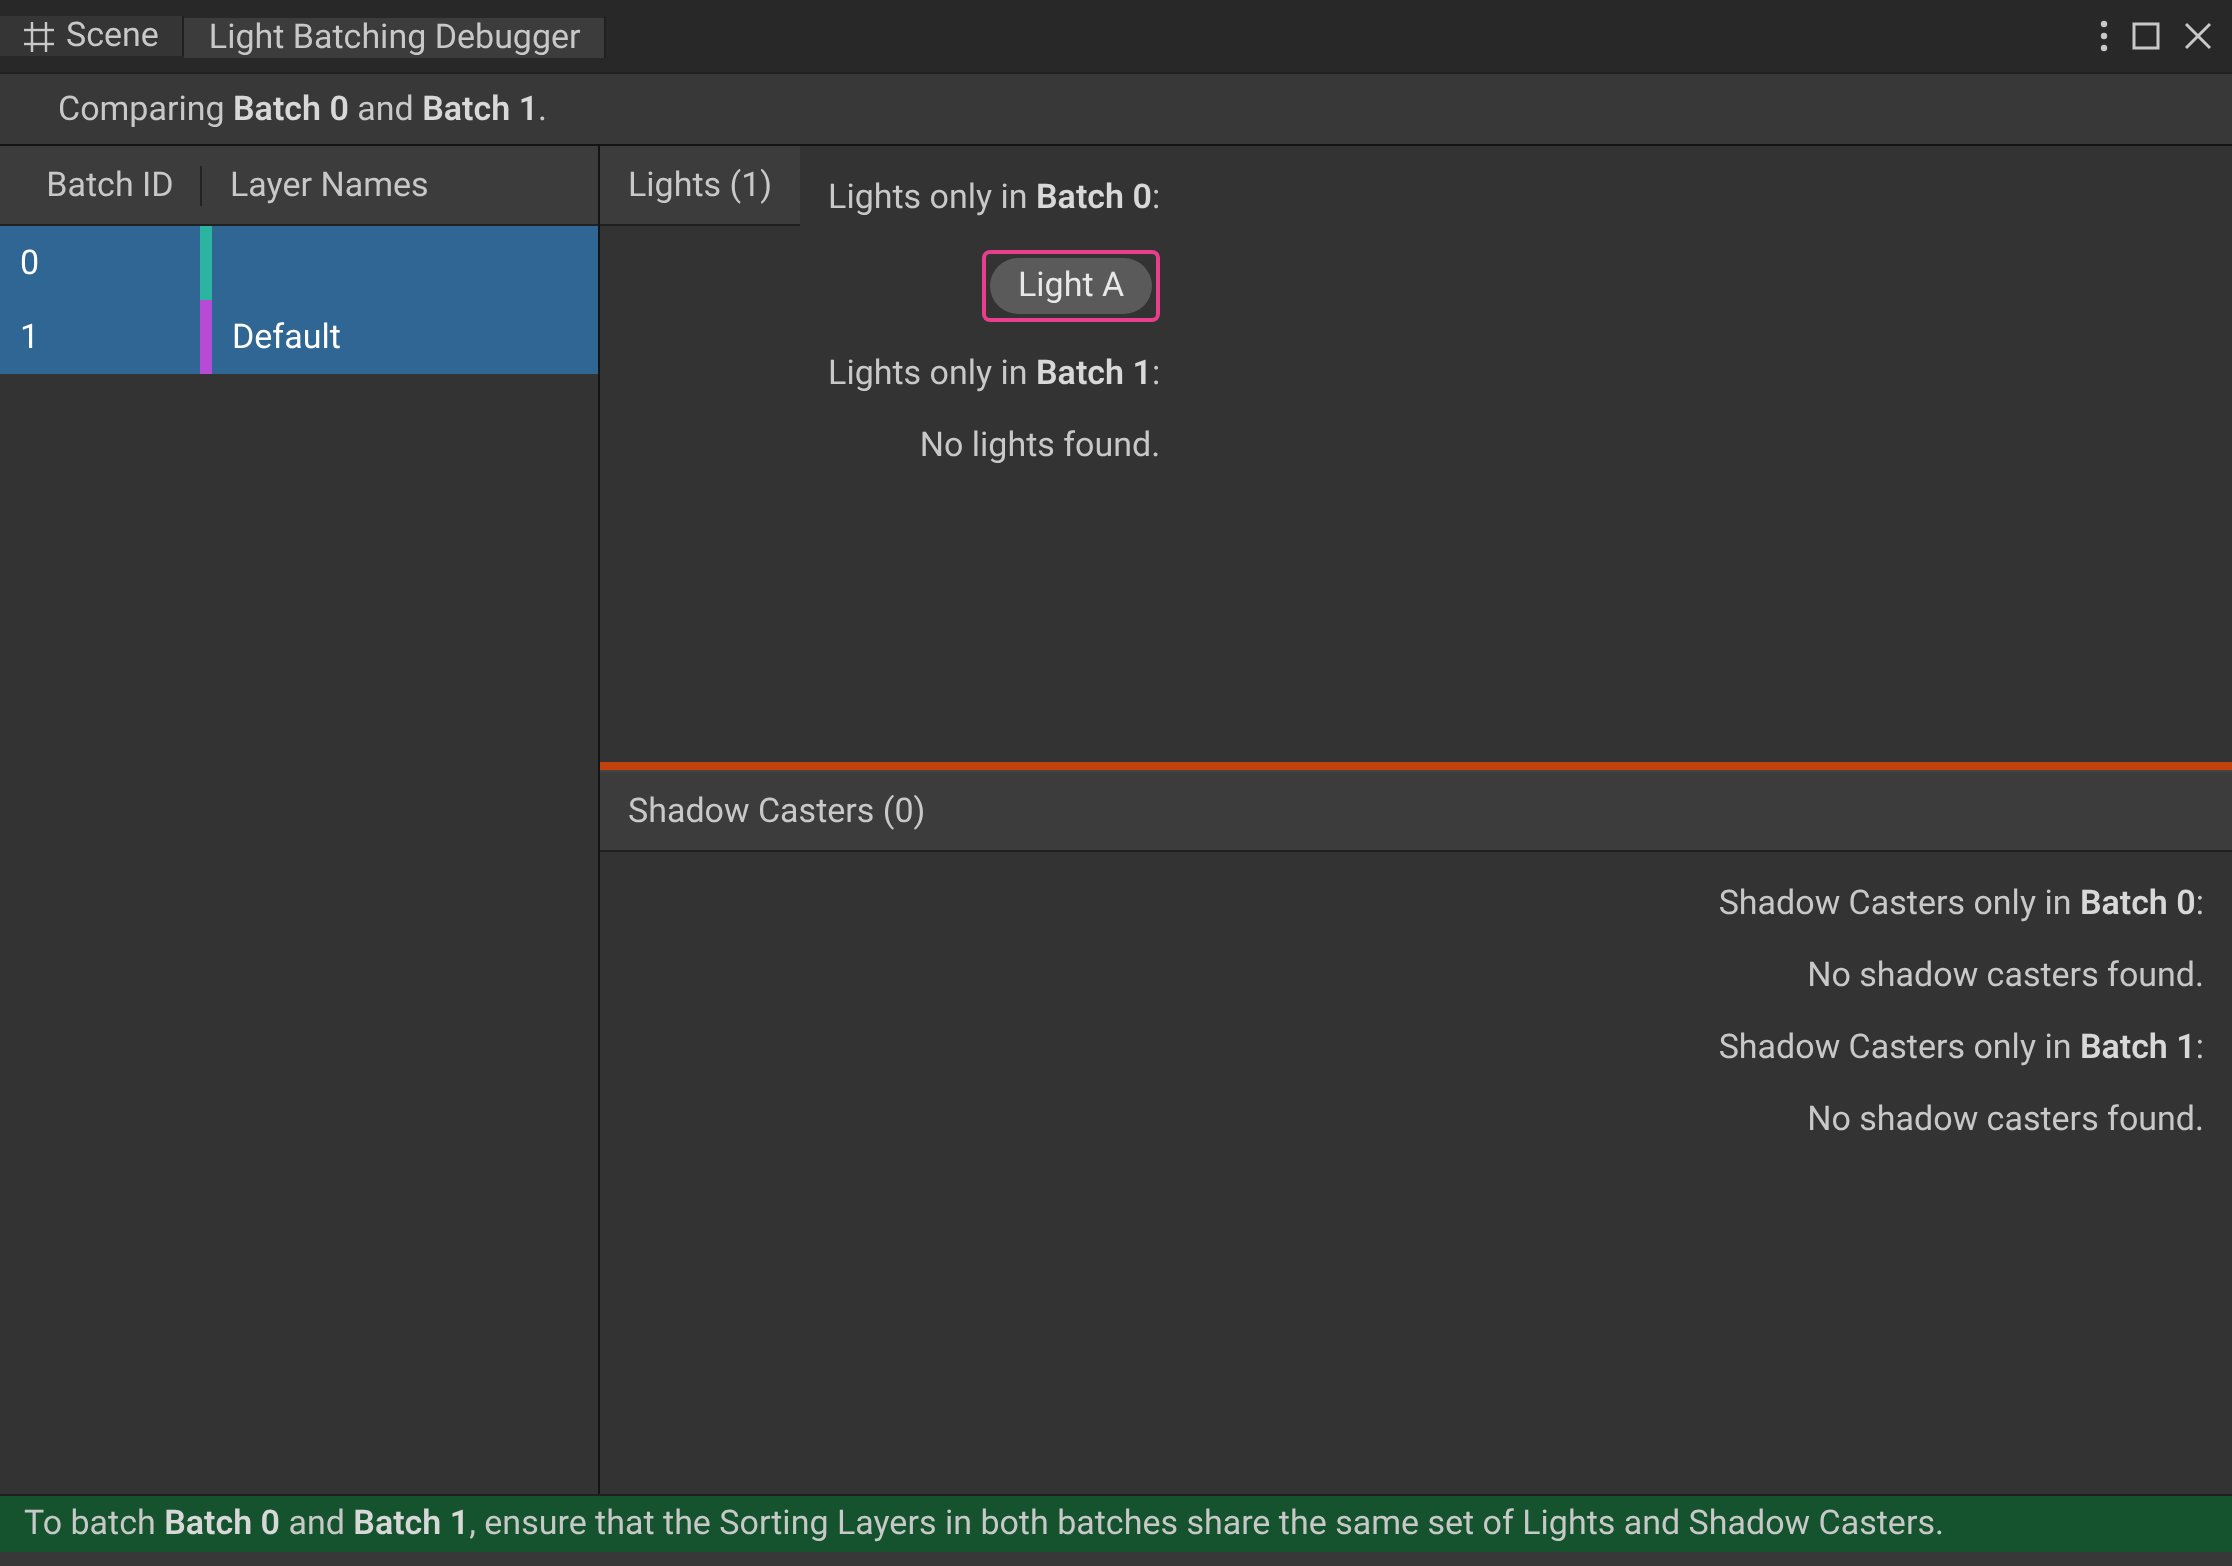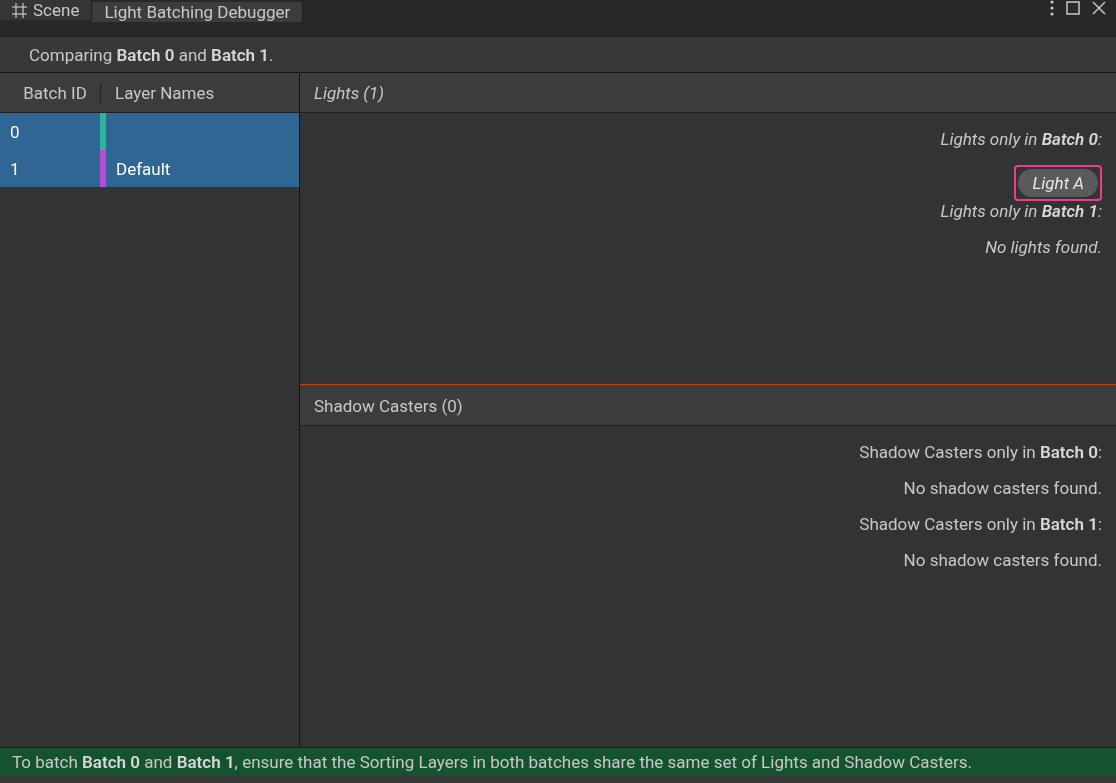--- a/index.html
+++ b/index.html
@@ -9,21 +9,21 @@
     font-family: -apple-system, BlinkMacSystemFont, "Segoe UI", Roboto, Arial, sans-serif;
     font-size: 17px;
     color: #c8c8c8;
   }
 
   
   .tabbar {
     height: 36px;
     background: #282828;
     display: flex;
-    align-items: flex-start;
+    align-items: center;
     position: relative;
   }
   .tab {
     display: flex;
     align-items: center;
     padding: 0 12px;
     background: #383838;
     border-right: 1px solid #202020;
     gap: 6px;
     cursor: pointer;
@@ -127,37 +127,37 @@
   }
   .section-body {
     padding: 16px 14px 20px 14px;
     color:#c8c8c8;
     flex-shrink:0;
     text-align:right;
   }
   .section-body p { margin-bottom: 16px; }
   .section-top {
     height: 312px;
-    border-bottom: 1px solid #c2410c;
-    display:flex;
-    flex-direction:column;
-    font-style:italic;
+    border-bottom: 4px solid #c2410c;
+    display:flex;
+    flex-direction:row;
   }
   .section-bottom {
     flex:1;
     display:flex;
     flex-direction:column;
     border-top: 1px solid #444;
   }
 
   .chip-wrap {
     display:inline-block;
     border: 2px solid #e83e8c;
     border-radius: 4px;
     padding: 2px;
+    margin-bottom: 16px;
   }
   .chip {
     background:#5a5a5a;
     border-radius: 999px;
     padding: 4px 14px;
     display:inline-block;
     color:#e8e8e8;
     cursor:pointer;
   }
 

